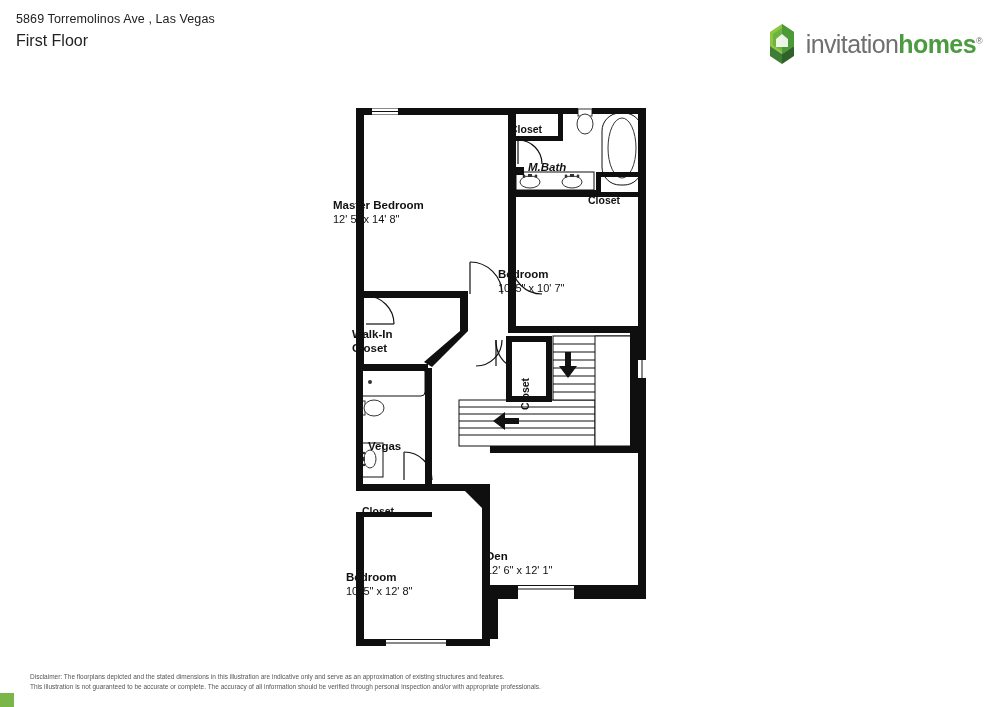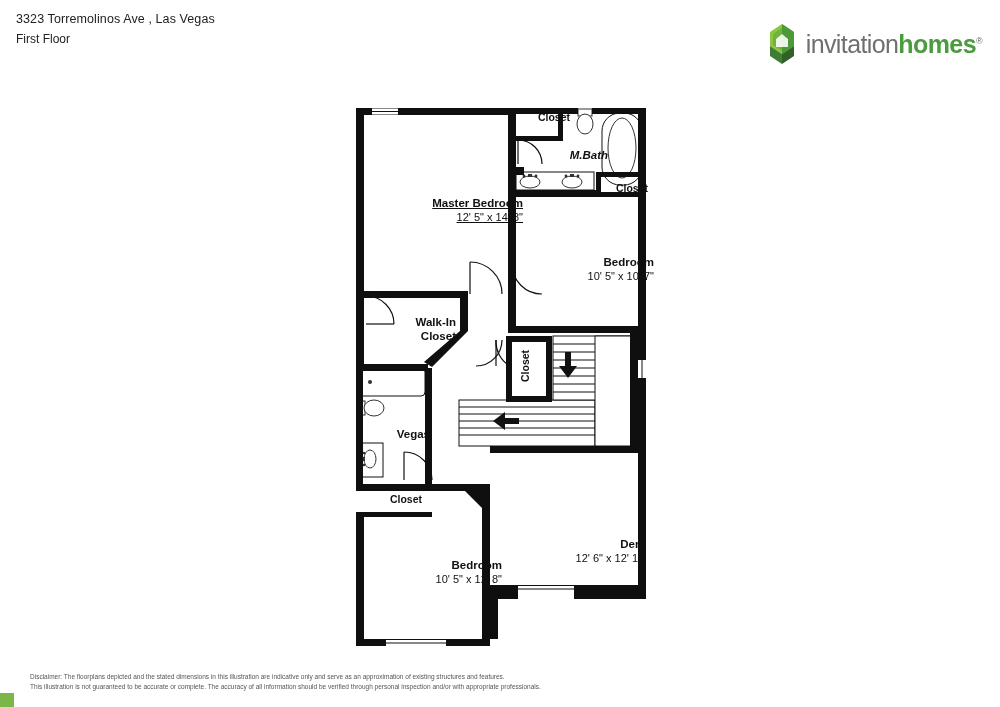--- a/index.html
+++ b/index.html
@@ -22,21 +22,21 @@
     left: 16px;
     top: 12px;
     font-size: 12.5px;
     color: #222;
     letter-spacing: 0.1px;
   }
   #header-floor {
     position: absolute;
     left: 16px;
     top: 32px;
-    font-size: 12px;
+    font-size: 16px;
     color: #222;
   }
 
   
   #logo-wrap {
     position: absolute;
     right: 18px;
     top: 22px;
     display: flex;
     align-items: center;
@@ -65,25 +65,26 @@
     position: absolute;
     left: 0;
     top: 0;
     width: 1000px;
     height: 707px;
   }
 
   
   .room-label {
     position: absolute;
-    text-align: right;
+    text-align: left;
     font-size: 11.5px;
     line-height: 14px;
     color: #111;
     white-space: nowrap;
+    margin-top: 12px;
   }
   .room-label .name { font-weight: bold; display: block; }
   .room-label .dims { display: block; font-weight: normal; font-size: 11px; }
   .room-label.small { font-size: 10.5px; }
   .room-label.vertical {
     writing-mode: vertical-rl;
     transform: rotate(180deg);
   }
 
   
@@ -103,21 +104,21 @@
     left: 0;
     bottom: 0;
     width: 14px;
     height: 14px;
     background: #7ab648;
   }
 </style>
 </head>
 <body>
 
-<div id="header-address">3323 Torremolinos Ave , Las Vegas</div>
+<div id="header-address">5869 Torremolinos Ave , Las Vegas</div>
 <div id="header-floor">First Floor</div>
 
 <div id="logo-wrap">
   <div id="logo-mark">
     <svg width="44" height="44" viewBox="0 0 44 44" aria-hidden="true">
       <polygon points="22,2 34,10 34,24 22,32 10,24 10,10" fill="#8cc63f"></polygon>
       <polygon points="22,6 31,12 31,23 22,29 13,23 13,12" fill="#6cb33f"></polygon>
       <path d="M22 2 L34 10 L34 24 L22 32 Z" fill="#4c9a37"></path>
       <path d="M10 24 L22 32 L22 42 L10 34 Z" fill="#3f7d34"></path>
       <path d="M22 32 L34 24 L34 34 L22 42 Z" fill="#2f6128"></path>
@@ -307,21 +308,21 @@
     <rect x="386" y="640" width="60" height="6"></rect>
   </g>
   <g stroke="#111" stroke-width="1">
     <line x1="372" y1="111.5" x2="398" y2="111.5"></line>
     <line x1="642" y1="360" x2="642" y2="378"></line>
     <line x1="518" y1="589" x2="574" y2="589"></line>
     <line x1="386" y1="643" x2="446" y2="643"></line>
   </g>
 </svg>
 
-<div class="room-label" style="left:333px; top:196px; width:190px;text-decoration:underline;">
+<div class="room-label" style="left:333px; top:186px; width:190px;">
   <span class="name">Master Bedroom</span>
   <span class="dims">12' 5" x 14' 8"</span>
 </div>
 
 <div class="room-label small" style="left:510px; top:110px; width:60px;">
   <span class="name">Closet</span>
 </div>
 
 <div class="room-label" style="left:528px; top:148px; width:80px;font-style:italic;">
   <span class="name">M.Bath</span>
@@ -329,21 +330,21 @@
 
 <div class="room-label small" style="left:588px; top:181px; width:60px;">
   <span class="name">Closet</span>
 </div>
 
 <div class="room-label" style="left:498px; top:255px; width:156px;">
   <span class="name">Bedroom</span>
   <span class="dims">10' 5" x 10' 7"</span>
 </div>
 
-<div class="room-label" style="left:360px; top:315px; width:96px;">
+<div class="room-label" style="left:352px; top:315px; width:96px;">
   <span class="name">Walk-In</span>
   <span class="name">Closet</span>
 </div>
 
 <div class="room-label small vertical" style="left:518px; top:350px; height:48px;">
   <span class="name">Closet</span>
 </div>
 
 <div class="room-label" style="left:368px; top:427px; width:62px;">
   <span class="name">Vegas</span>

